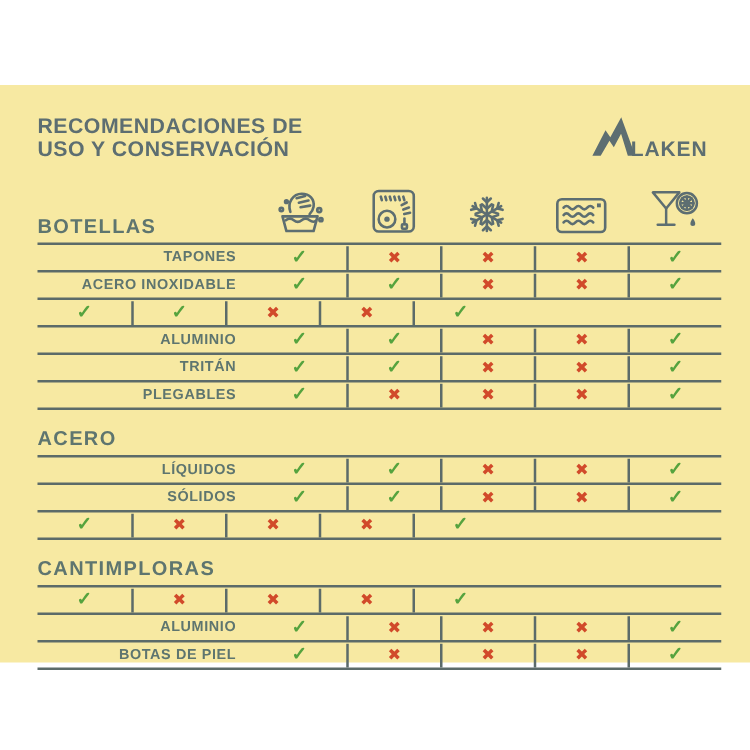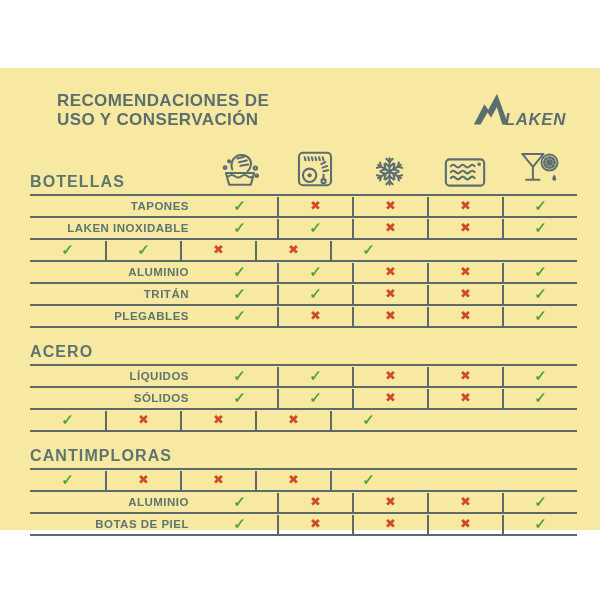--- a/index.html
+++ b/index.html
@@ -4,23 +4,23 @@
 <style>
   html,body{margin:0;padding:0;background:#ffffff;}
   .page{
     position:relative;width:600px;height:600px;background:#ffffff;
     font-family:"Liberation Sans",sans-serif;overflow:hidden;
   }
   .card{
     position:absolute;left:0;top:68px;width:600px;height:462px;
     background:var(--bg,#f7e9a2);
   }
-  .header{display:flex;justify-content:space-between;align-items:flex-start;padding:23px 22px 0 30px;margin-left:27px;}
+  .header{display:flex;justify-content:space-between;align-items:flex-start;padding:23px 22px 0 30px;}
   .title{font-weight:bold;font-size:17px;line-height:1.12;letter-spacing:0.4px;color:var(--ink,#5d6e71);}
-  .logo{color:var(--ink,#5d6e71);margin-top:2px;font-style:italic;}
+  .logo{color:var(--ink,#5d6e71);margin-top:2px;}
   .logo svg{display:block;}
   .table{padding-left:30px;margin-top:5px;}
   .icons-row{display:flex;align-items:flex-end;height:57px;margin-bottom:-17px;}
   .label-spacer{width:172px;}
   .icon-cell{width:75px;box-sizing:border-box;display:flex;justify-content:center;align-items:flex-end;padding-bottom:3px;}
   .icon{display:block;color:var(--ink,#5d6e71);}
   .icon svg{display:block;}
   .section + .section{margin-top:16px;}
   .section-label{
     height:17px;display:flex;align-items:flex-end;padding-bottom:3px;
@@ -165,21 +165,21 @@
           <div class="rows">
             <div class="row">
               <div class="cell-label">TAPONES</div>
               <div class="cell-mark mark-yes">✓</div>
               <div class="cell-mark mark-no">✖</div>
               <div class="cell-mark mark-no">✖</div>
               <div class="cell-mark mark-no">✖</div>
               <div class="cell-mark mark-yes">✓</div>
             </div>
             <div class="row">
-              <div class="cell-label">LAKEN INOXIDABLE</div>
+              <div class="cell-label">ACERO INOXIDABLE</div>
               <div class="cell-mark mark-yes">✓</div>
               <div class="cell-mark mark-yes">✓</div>
               <div class="cell-mark mark-no">✖</div>
               <div class="cell-mark mark-no">✖</div>
               <div class="cell-mark mark-yes">✓</div>
             </div>
             <div class="row">
               <div class="cell-mark mark-yes">✓</div>
               <div class="cell-mark mark-yes">✓</div>
               <div class="cell-mark mark-no">✖</div>

